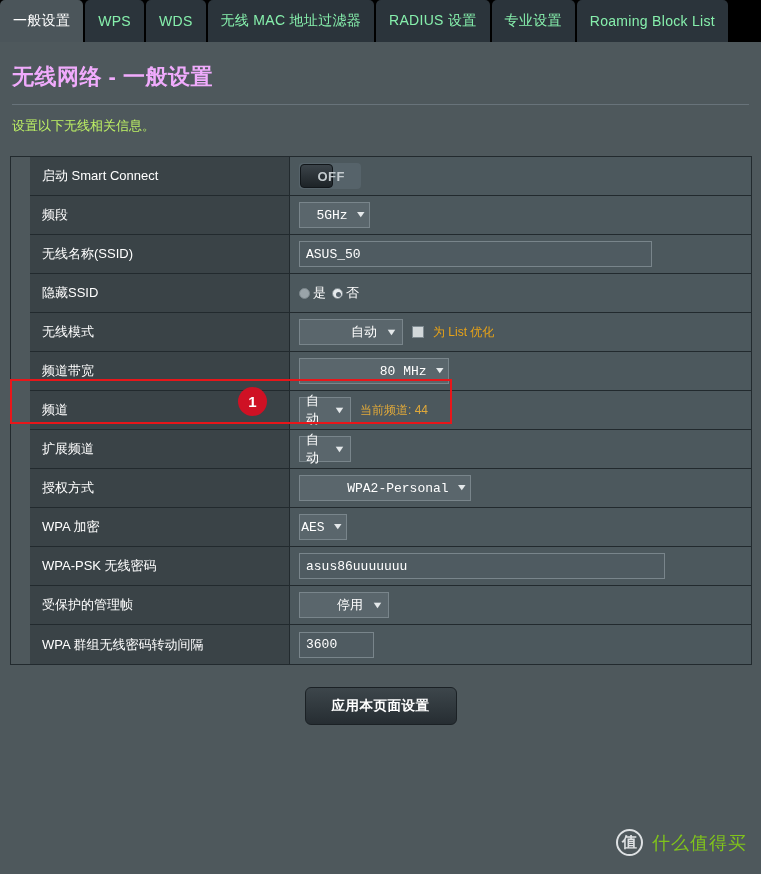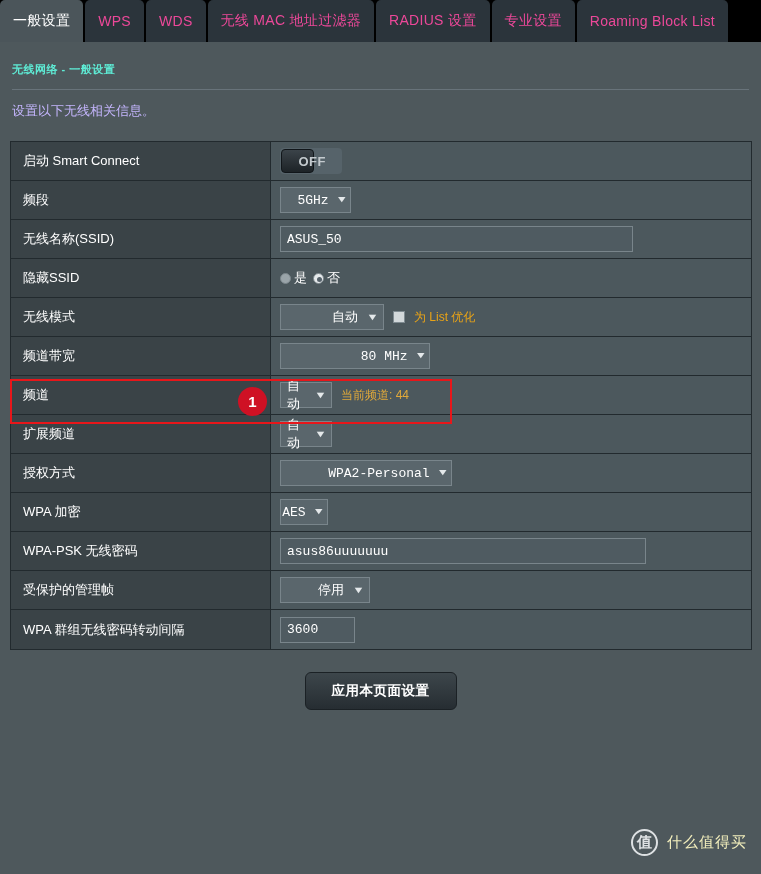--- a/index.html
+++ b/index.html
@@ -17,21 +17,21 @@
     position: relative;
     width: 761px;
     height: 42px;
     background: #000000;
     display: flex;
     align-items: flex-end;
   }
   .tab {
     height: 42px;
     background: #2b343b;
-    color: #ec4899;
+    color: #86efac;
     font-size: 14px;
     display: flex;
     align-items: center;
     justify-content: center;
     padding: 0 13px;
     border-top-left-radius: 5px;
     border-top-right-radius: 5px;
     margin-right: 2px;
     white-space: nowrap;
     letter-spacing: .3px;
@@ -45,44 +45,45 @@
   
   .content {
     position: relative;
     width: 761px;
     height: 832px;
     background: #4e585c;
     padding: 0;
   }
 
   .page-title {
-    color: #5eead4;
-    font-size: 11px;
+    color: #f0abfc;
+    font-size: 22px;
     font-weight: bold;
     padding: 20px 0 0 12px;
     letter-spacing: .5px;
   }
   .title-rule {
     margin: 12px 12px 0 12px;
     height: 1px;
     background: #68737a;
   }
   .page-desc {
-    color: #c4b5fd;
+    color: #bef264;
     font-size: 13px;
     padding: 12px 0 0 12px;
   }
 
   
   .table {
     position: relative;
     margin: 21px 9px 0 10px;
     width: 742px;
     border: 1px solid #222a2e;
     border-collapse: collapse;
+    padding-left: 19px;
   }
   .row {
     display: flex;
     align-items: stretch;
     min-height: 39px;
     border-bottom: 1px solid #222a2e;
     background: #414b50;
   }
   .row:last-child { border-bottom: none; }
 
@@ -252,21 +253,21 @@
     gap: 9px;
     opacity: .93;
   }
   .wm-logo {
     width: 27px; height: 27px; border-radius: 50%;
     border: 2px solid #e9ecee;
     color: #e9ecee; font-size: 15px;
     display:flex; align-items:center; justify-content:center;
     font-weight: bold;
   }
-  .wm-text { color: #fef9c3; font-size: 15px; letter-spacing: 1px; }
+  .wm-text { color: #84cc16; font-size: 18px; letter-spacing: 1px; }
 </style>
 </head>
 <body>
 
 <div class="tabstrip">
   <div class="tab active">
     <span>一般设置</span>
   </div>
   <div class="tab">
     <span>WPS</span>

